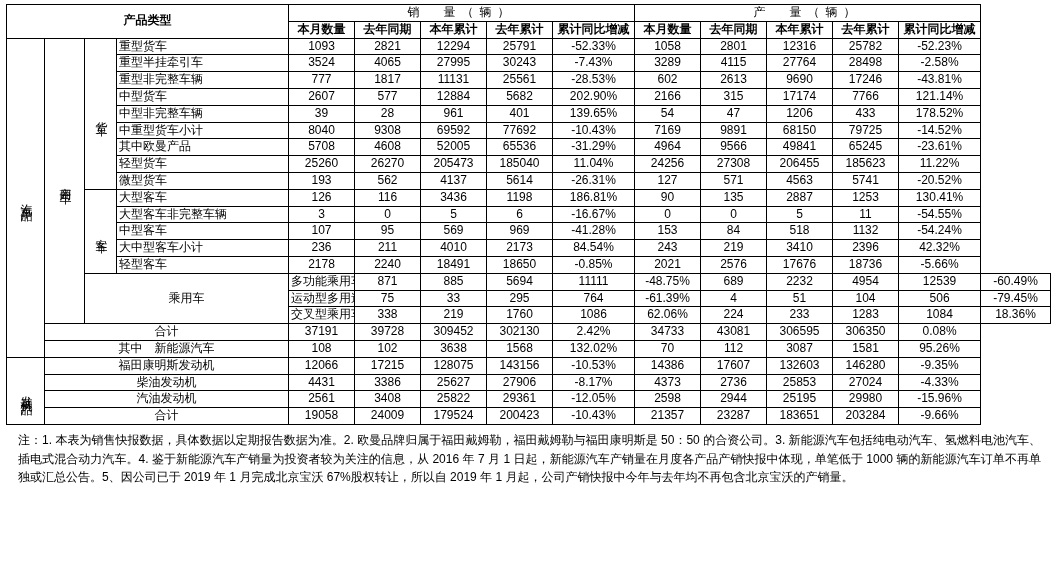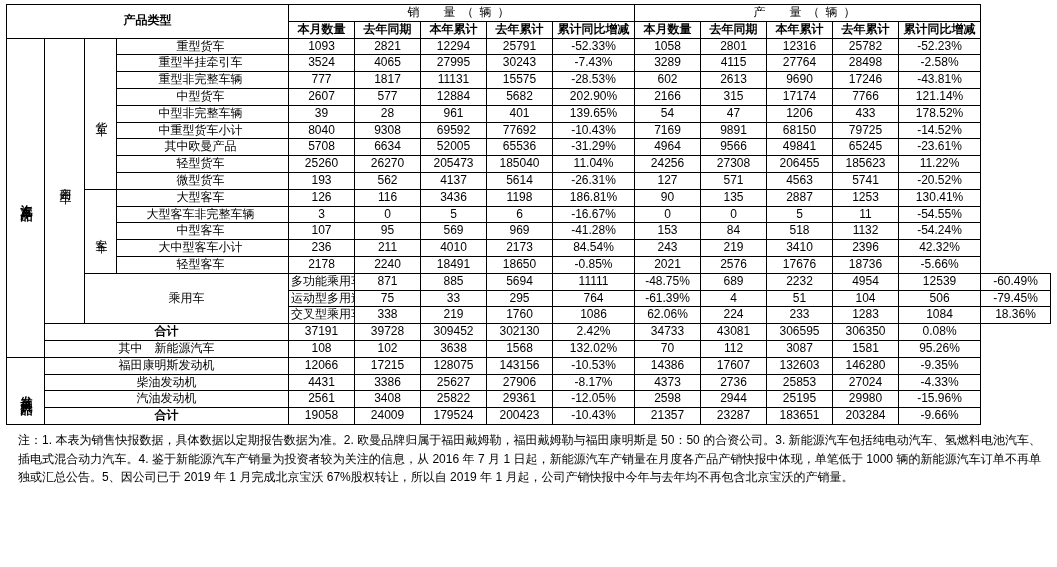--- a/index.html
+++ b/index.html
@@ -22,29 +22,29 @@
     padding:1px 2px;
     text-align:center;
     vertical-align:middle;
     line-height:1.15;
     font-weight:normal;
     overflow:hidden;
     white-space:nowrap;
   }
   th{font-weight:bold;}
   .hdr-group{font-weight:normal;letter-spacing:6px;}
-  .rowlabel{text-align:center;padding-right:6px;}
+  .rowlabel{text-align:left;padding-right:6px;}
   .vert{
     writing-mode:vertical-rl;
     text-orientation:upright;
     letter-spacing:2px;
     padding:2px 1px;
     white-space:normal;
   }
-  .bold{font-weight:bold;}
+  .bold{font-weight:normal;}
   .num{text-align:center;}
   .note{
     font-size:12px;
     line-height:1.55;
     padding:6px 10px 0 12px;
     text-align:justify;
   }
   
   col.c-cat1{width:38px;}
   col.c-cat2{width:40px;}
@@ -121,21 +121,21 @@
           <td class="num">4115</td>
           <td class="num">27764</td>
           <td class="num">28498</td>
           <td class="num">-2.58%</td>
         </tr>
         <tr>
           <td class="rowlabel">重型非完整车辆</td>
           <td class="num">777</td>
           <td class="num">1817</td>
           <td class="num">11131</td>
-          <td class="num">15575</td>
+          <td class="num">25561</td>
           <td class="num">-28.53%</td>
           <td class="num">602</td>
           <td class="num">2613</td>
           <td class="num">9690</td>
           <td class="num">17246</td>
           <td class="num">-43.81%</td>
         </tr>
         <tr>
           <td class="rowlabel">中型货车</td>
           <td class="num">2607</td>
@@ -171,21 +171,21 @@
           <td class="num">-10.43%</td>
           <td class="num">7169</td>
           <td class="num">9891</td>
           <td class="num">68150</td>
           <td class="num">79725</td>
           <td class="num">-14.52%</td>
         </tr>
         <tr>
           <td class="rowlabel">其中欧曼产品</td>
           <td class="num">5708</td>
-          <td class="num">6634</td>
+          <td class="num">4608</td>
           <td class="num">52005</td>
           <td class="num">65536</td>
           <td class="num">-31.29%</td>
           <td class="num">4964</td>
           <td class="num">9566</td>
           <td class="num">49841</td>
           <td class="num">65245</td>
           <td class="num">-23.61%</td>
         </tr>
         <tr>

